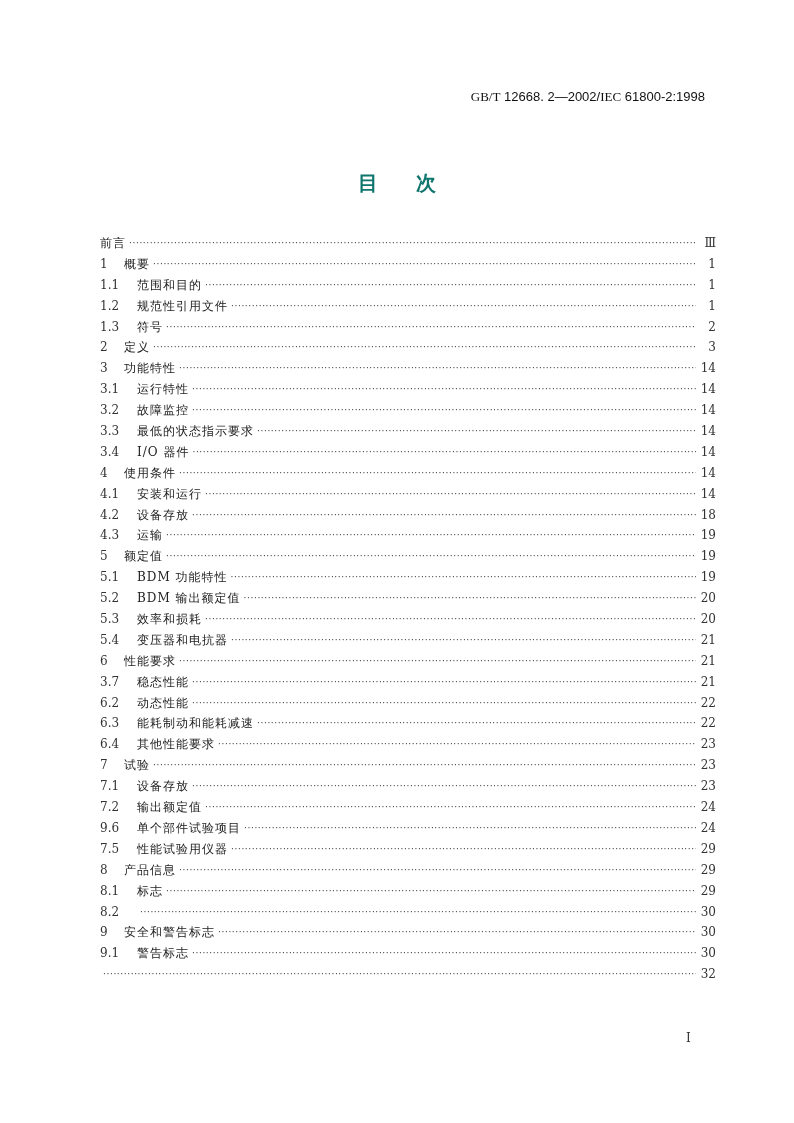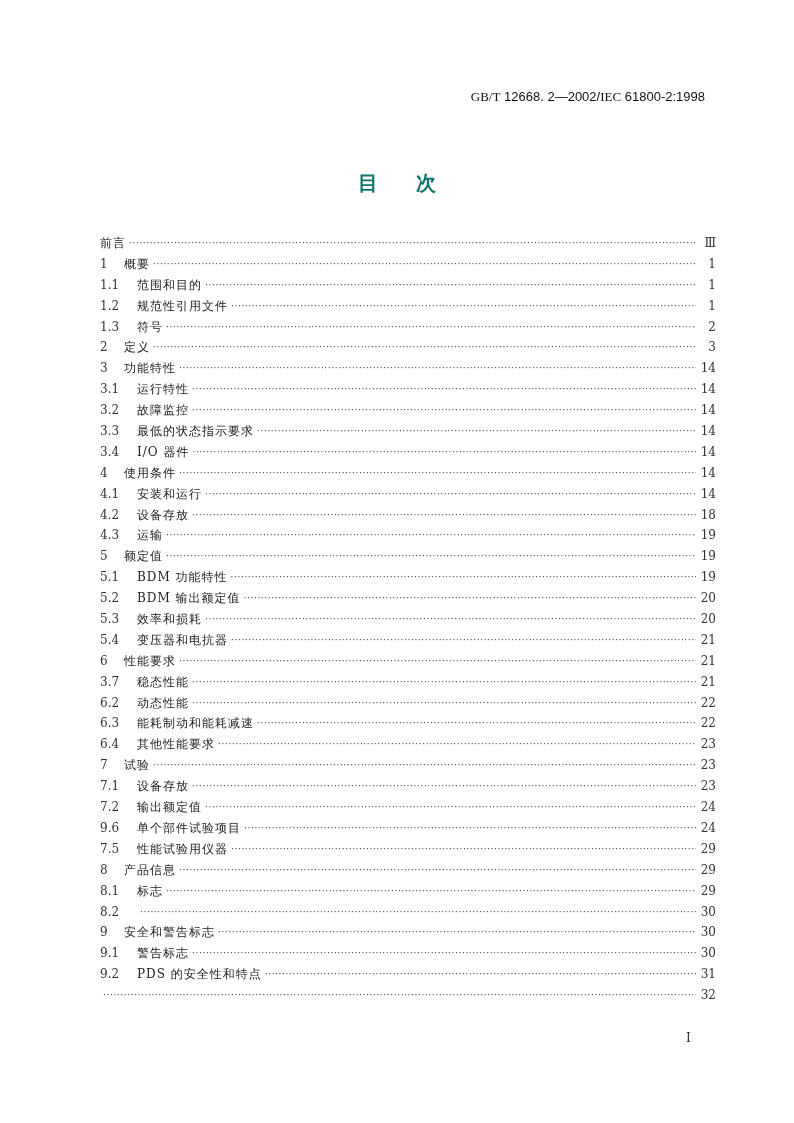--- a/index.html
+++ b/index.html
@@ -235,24 +235,18 @@
       <span class="dots"></span>
       <span class="page">30</span>
     </div>
     <div class="row">
       <span class="num l2">9.1</span>
       <span class="label">警告标志</span>
       <span class="dots"></span>
       <span class="page">30</span>
     </div>
     <div class="row">
-      <span class="num l2">9.2</span>
-      <span class="label">PDS 的安全性和特点</span>
-      <span class="dots"></span>
-      <span class="page">31</span>
-    </div>
-    <div class="row">
       <span class="dots"></span>
       <span class="page">32</span>
     </div>
   </div>
 
 <div class="footer">I</div>
 
 </body></html>

